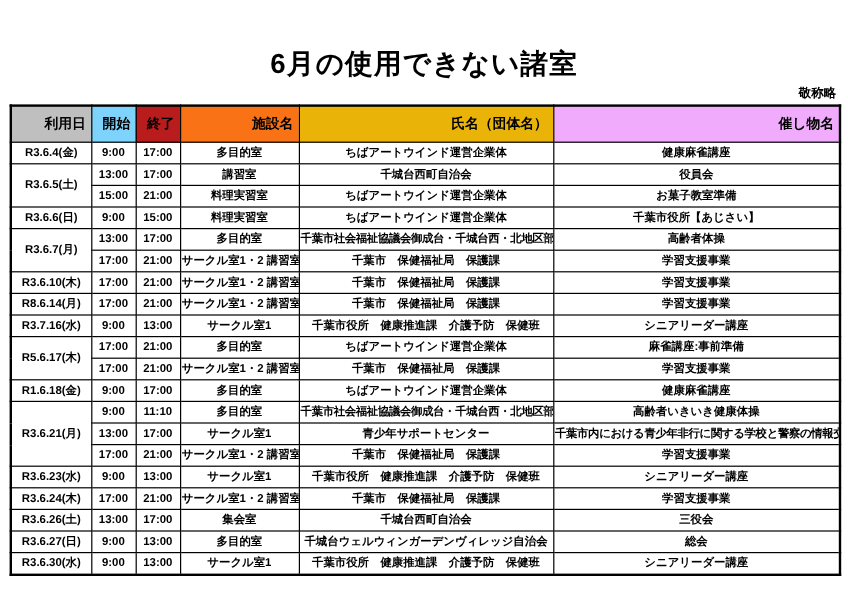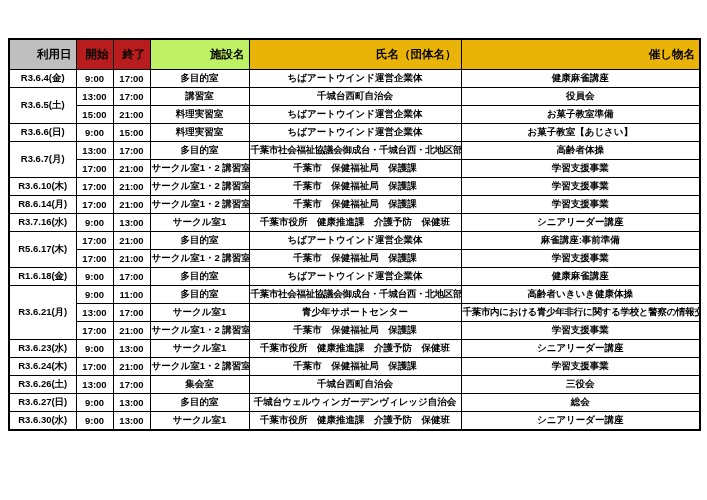--- a/index.html
+++ b/index.html
@@ -46,38 +46,40 @@
     vertical-align:middle;
     white-space:nowrap;
     overflow:hidden;
   }
   td.tight { font-size:8.5px; letter-spacing:-0.3px; }
 </style>
 </head>
 <body>
 
 <div class="sheet">
+  <h1 class="page-title">6月の使用できない諸室</h1>
+  <div class="note">敬称略</div>
 
   <table class="schedule">
     <colgroup>
       <col style="width:67px">
       <col style="width:37px">
       <col style="width:37px">
       <col style="width:99px">
       <col style="width:212px">
       <col style="width:239px">
     </colgroup>
     <thead>
       <tr>
         <th style="background: rgb(191, 191, 191);">利用日</th>
-        <th style="background: #b91c1c;">開始</th>
+        <th style="background: #7dd3fc;">開始</th>
         <th style="background: #b91c1c;">終了</th>
-        <th style="background: #bef264;">施設名</th>
+        <th style="background: #f97316;">施設名</th>
         <th style="background: #eab308;">氏名（団体名）</th>
-        <th style="background: #eab308;">催し物名</th>
+        <th style="background: #f0abfc;">催し物名</th>
       </tr>
     </thead>
     <tbody>
         <tr>
           <td rowspan="1">R3.6.4(金)</td>
           <td>9:00</td>
           <td>17:00</td>
           <td>多目的室</td>
           <td>ちばアートウインド運営企業体</td>
           <td>健康麻雀講座</td>
@@ -96,21 +98,21 @@
           <td>料理実習室</td>
           <td>ちばアートウインド運営企業体</td>
           <td>お菓子教室準備</td>
         </tr>
         <tr>
           <td rowspan="1">R3.6.6(日)</td>
           <td>9:00</td>
           <td>15:00</td>
           <td>料理実習室</td>
           <td>ちばアートウインド運営企業体</td>
-          <td>お菓子教室【あじさい】</td>
+          <td>千葉市役所【あじさい】</td>
         </tr>
         <tr>
           <td rowspan="2">R3.6.7(月)</td>
           <td>13:00</td>
           <td>17:00</td>
           <td>多目的室</td>
           <td class="tight">千葉市社会福祉協議会御成台・千城台西・北地区部会</td>
           <td>高齢者体操</td>
         </tr>
         <tr>
@@ -163,21 +165,21 @@
           <td rowspan="1">R1.6.18(金)</td>
           <td>9:00</td>
           <td>17:00</td>
           <td>多目的室</td>
           <td>ちばアートウインド運営企業体</td>
           <td>健康麻雀講座</td>
         </tr>
         <tr>
           <td rowspan="3">R3.6.21(月)</td>
           <td>9:00</td>
-          <td>11:00</td>
+          <td>11:10</td>
           <td>多目的室</td>
           <td class="tight">千葉市社会福祉協議会御成台・千城台西・北地区部会</td>
           <td>高齢者いきいき健康体操</td>
         </tr>
         <tr>
           <td>13:00</td>
           <td>17:00</td>
           <td>サークル室1</td>
           <td>青少年サポートセンター</td>
           <td class="tight">千葉市内における青少年非行に関する学校と警察の情報交換会</td>

